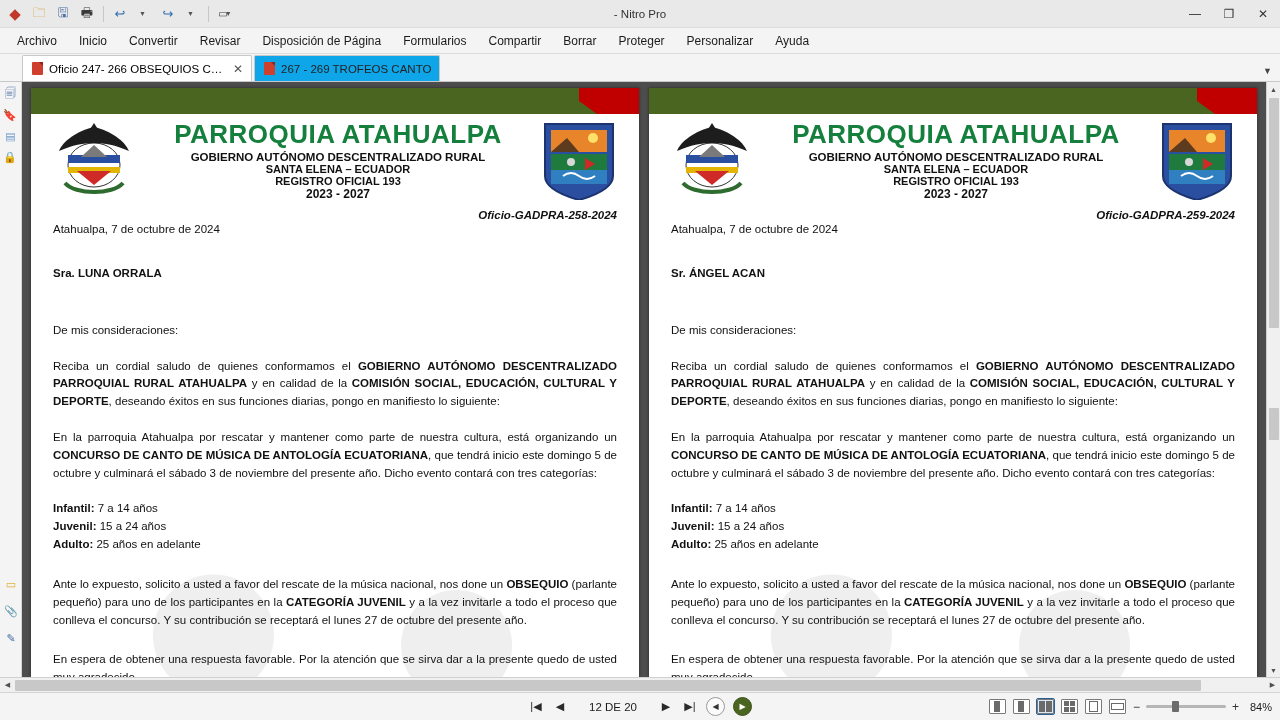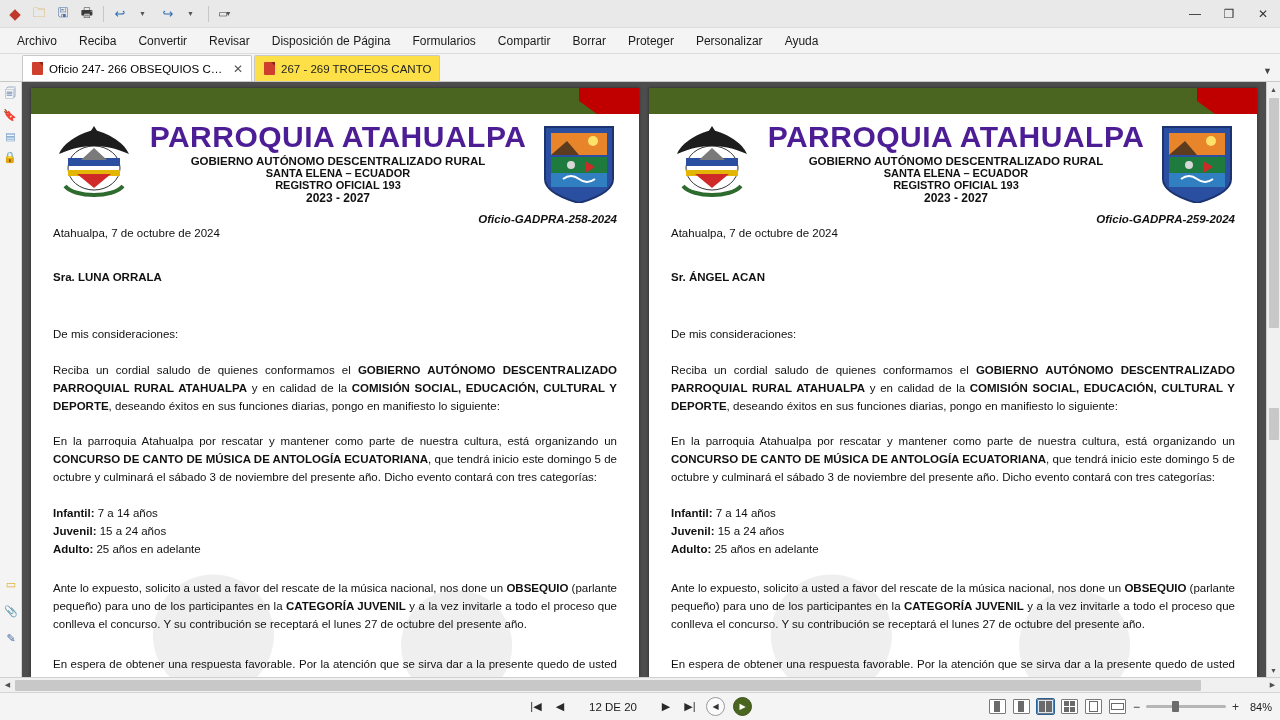--- a/index.html
+++ b/index.html
@@ -45,21 +45,21 @@
   }
 
   
   .tabstrip {
     height: 28px; background: #f4f4f4; border-bottom: 1px solid #c8c8c8;
     display: flex; align-items: flex-end; padding-left: 22px; position: relative; flex: none;
   }
   .tab {
     height: 26px; display: flex; align-items: center; gap: 6px;
     padding: 0 8px 0 9px; font-size: 11.5px; color: #222;
-    border: 1px solid #c8c8c8; border-bottom: none; background: #fde047;
+    border: 1px solid #c8c8c8; border-bottom: none; background: #0ea5e9;
     margin-right: 2px; border-radius: 2px 2px 0 0; max-width: 230px;
   }
   .tab.active { background: #ffffff; color: #000; }
   .tab .ticon {
     width: 11px; height: 13px; background: #cf3f2e; border-radius: 1px;
     position: relative; flex: none;
   }
   .tab .ticon::after {
     content: ""; position: absolute; right: 0; top: 0;
     border-left: 4px solid transparent; border-top: 4px solid #8e2418;
@@ -96,21 +96,21 @@
     content: ""; position: absolute; right: 0; top: 0; width: 60px; height: 26px;
     background: #c00000;
     clip-path: polygon(0 0, 100% 0, 100% 100%, 30% 100%, 0 50%);
   }
   .pagebody { padding: 0 22px; position: relative; }
 
   .letterhead { display: flex; align-items: center; justify-content: space-between; padding-top: 6px; }
   .crest { width: 82px; height: 78px; position: relative; flex: none; }
   .shield { width: 76px; height: 80px; position: relative; flex: none; }
   .headtext { text-align: center; flex: 1; padding: 0 4px; }
-  .h1 { font-size: 30px; font-weight: bold; letter-spacing: .5px; color: #4c1d95; line-height: 1.1; }
+  .h1 { font-size: 26px; font-weight: bold; letter-spacing: .5px; color: #15803d; line-height: 1.1; }
   .h2 { font-size: 11.5px; font-weight: bold; color: #111; margin-top: 2px; }
   .h3 { font-size: 11px; font-weight: bold; color: #111; }
   .h4 { font-size: 11px; font-weight: bold; color: #111; }
   .h5 { font-size: 12px; font-weight: bold; color: #111; }
 
   .oficio { text-align: right; font-size: 11.5px; font-weight: bold; font-style: italic; color: #111; margin-top: 8px; }
   .fecha { text-align: left; font-size: 11.5px; color: #111; margin-top: 2px; }
   .dest { font-size: 11.5px; font-weight: bold; color: #111; margin-top: 32px; }
   .consid { font-size: 11.5px; color: #111; margin-top: 45px; }
   .para { font-size: 11.5px; color: #111; margin-top: 22px; text-align: justify; line-height: 1.55; }
@@ -196,30 +196,31 @@
       <div class="qbtn" style="color:#2f6fb0;">↪</div>
       <div class="qbtn">
           <span class="caret">▼</span>
         </div>
       <div class="qsep"></div>
       <div class="qbtn">
         <span style="font-size:10px;">▭</span>
           <span class="caret">▼</span>
       </div>
     </div>
+    <div class="apptitle">- Nitro Pro</div>
     <div class="winbtns">
       <div class="winbtn">—</div>
       <div class="winbtn">❐</div>
       <div class="winbtn close">✕</div>
     </div>
   </div>
 
   <div class="menubar">
     <div class="menuitem">Archivo</div>
-    <div class="menuitem">Reciba</div>
+    <div class="menuitem">Inicio</div>
     <div class="menuitem">Convertir</div>
     <div class="menuitem">Revisar</div>
     <div class="menuitem">Disposición de Página</div>
     <div class="menuitem">Formularios</div>
     <div class="menuitem">Compartir</div>
     <div class="menuitem">Borrar</div>
     <div class="menuitem">Proteger</div>
     <div class="menuitem">Personalizar</div>
     <div class="menuitem">Ayuda</div>
   </div>

